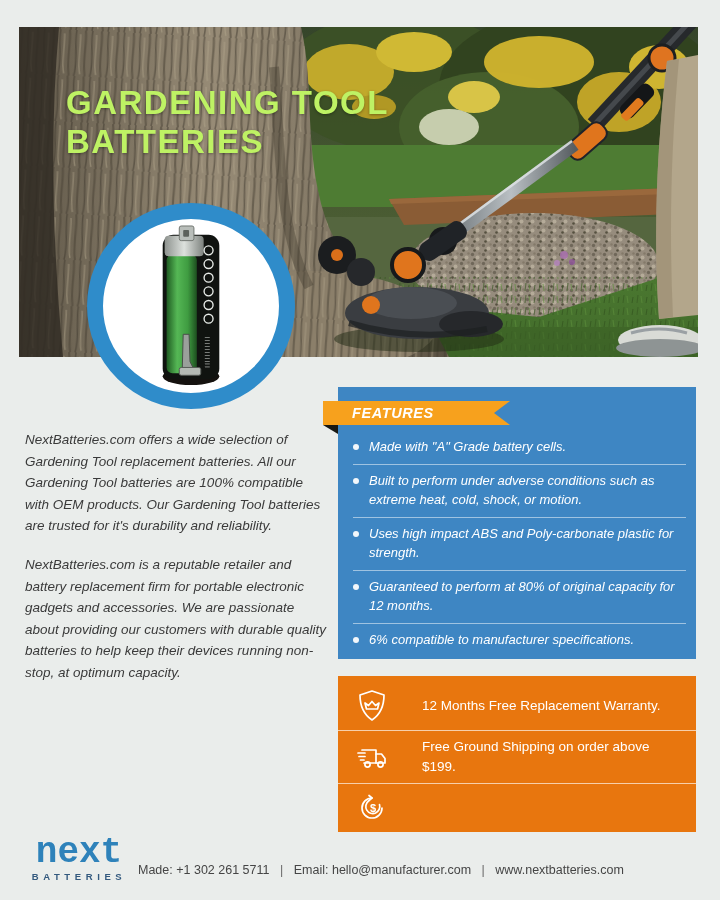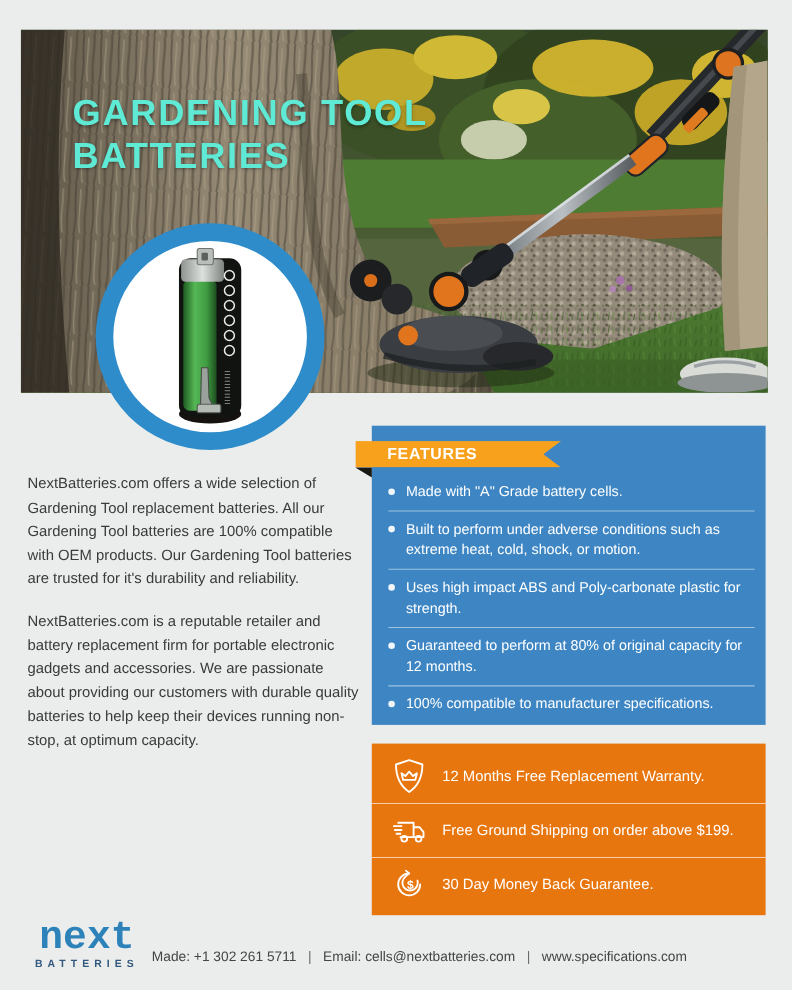--- a/index.html
+++ b/index.html
@@ -2,50 +2,50 @@
 <html><head>
 <meta charset="utf-8">
 <style>
   html,body{margin:0;padding:0;}
   body{font-family:"Liberation Sans",sans-serif;background:#dfe2e0;}
   .page{position:relative;width:720px;height:900px;background:#eaedeb;overflow:hidden;margin:0 auto;}
 
   
   .hero{position:absolute;left:19px;top:27px;width:679px;height:330px;overflow:hidden;background:#55663f;}
   .hero svg{position:absolute;left:0;top:0;width:100%;height:100%;display:block;}
-  .hero-title{position:absolute;left:47px;top:56px;color:#5eead4;font-weight:700;
+  .hero-title{position:absolute;left:47px;top:56px;color:#bef264;font-weight:700;
     font-size:33px;line-height:39px;letter-spacing:1.5px;text-shadow:0 1px 3px rgba(0,0,0,.35);}
 
   
   .product-circle{position:absolute;left:87px;top:203px;width:208px;height:206px;border-radius:50%;
     background:#ffffff;border:16px solid #2f8cca;box-sizing:border-box;z-index:6;
     display:flex;align-items:center;justify-content:center;}
   .product-circle svg{width:84px;height:162px;}
 
   
   .intro{position:absolute;left:25px;top:429px;width:301px;color:#3a3a3a;font-size:13.5px;line-height:21.6px;}
-  .intro p{margin:0 0 17px 0;}
-
-  
-  .features-box{position:absolute;left:338px;top:387px;width:358px;height:272px;background:#3e86c3;box-sizing:border-box;}
+  .intro p{margin:0 0 17px 0;font-style:italic;}
+
+  
+  .features-box{position:absolute;left:338px;top:387px;width:358px;height:272px;background:#3e86c3;box-sizing:border-box;font-style:italic;}
   .ribbon{position:absolute;left:-15px;top:14px;height:24px;width:187px;background:#f7a11d;
     clip-path:polygon(0 0,100% 0,calc(100% - 16px) 50%,100% 100%,0 100%);
     color:#ffffff;font-weight:700;font-size:14.5px;line-height:24px;padding-left:29px;letter-spacing:.6px;box-sizing:border-box;}
   .ribbon-fold{position:absolute;left:-15px;top:38px;width:0;height:0;
     border-top:9px solid #191914;border-left:15px solid transparent;}
   .features-list{list-style:none;margin:0;padding:44px 10px 0 15px;}
   .features-list li{display:flex;gap:10px;padding:6px 0 7px 0;color:#ffffff;font-size:13px;line-height:19.5px;
     border-bottom:1px solid rgba(255,255,255,.5);}
   .features-list li:last-child{border-bottom:none;}
   .dot{flex:0 0 auto;width:6px;height:6px;border-radius:50%;background:#f2f7fb;margin-top:7px;}
 
   
   .guarantee-box{position:absolute;left:338px;top:676px;width:358px;height:156px;background:#e8760e;
     display:flex;flex-direction:column;justify-content:space-between;box-sizing:border-box;padding:6px 0;}
-  .g-row{display:flex;align-items:center;gap:12px;padding:6px 16px;flex:1;}
+  .g-row{display:flex;align-items:center;gap:32px;padding:6px 16px;flex:1;}
   .g-row + .g-row{border-top:1px solid rgba(255,255,255,.65);}
   .g-icon{flex:0 0 auto;width:36px;height:36px;}
   .g-icon svg{width:36px;height:36px;stroke:#ffffff;fill:none;stroke-width:1.7;stroke-linecap:round;stroke-linejoin:round;}
   .g-text{color:#ffffff;font-size:13.5px;line-height:20px;}
 
   
   .logo{position:absolute;left:24px;top:836px;width:110px;text-align:center;}
   .logo-next{color:#2e82ba;font-size:36px;font-weight:700;line-height:34px;letter-spacing:0;display:block;font-family:Liberation Mono, monospace;}
   .logo-batteries{color:#33597e;font-size:9.5px;font-weight:700;letter-spacing:4.6px;display:block;margin-top:1px;}
   .contact{position:absolute;left:138px;top:863px;font-size:12.5px;color:#454545;white-space:nowrap;}
@@ -244,21 +244,21 @@
       <li>
         <span class="dot"></span>
         <span>Uses high impact ABS and Poly-carbonate plastic for strength.</span>
       </li>
       <li>
         <span class="dot"></span>
         <span>Guaranteed to perform at 80% of original capacity for 12 months.</span>
       </li>
       <li>
         <span class="dot"></span>
-        <span>100% compatible to manufacturer specifications.</span>
+        <span>6% compatible to manufacturer specifications.</span>
       </li>
     </ul>
   </div>
 
   <div class="guarantee-box">
     <div class="g-row">
       <span class="g-icon">
         <svg viewBox="0 0 36 36">
           <path d="M18,3 L30,7 C30,17 27,26 18,32 C9,26 6,17 6,7 Z"></path>
           <path d="M11,15 L12.5,21 L23.5,21 L25,15 L21.5,17.5 L18,13.5 L14.5,17.5 Z"></path>
@@ -280,32 +280,31 @@
     </div>
     <div class="g-row">
       <span class="g-icon">
         <svg viewBox="0 0 36 36">
           <path d="M28,18 A10,10 0 1 1 18,8"></path>
           <path d="M25.5,14.5 A7,7 0 1 1 14.5,11"></path>
           <path d="M18,8 L15,5.5 M18,8 L15,10.5"></path>
           <text x="19" y="22" font-size="11" fill="#ffffff" stroke="none" text-anchor="middle" font-family="Liberation Sans, sans-serif" font-weight="bold">$</text>
         </svg>
       </span>
-      <span class="g-text">30 Day Money Back Guarantee.</span>
     </div>
   </div>
 
   <div class="logo">
     <span class="logo-next">next</span>
     <span class="logo-batteries">BATTERIES</span>
   </div>
 
   <div class="contact">
     <span>Made:</span>
     <span>+1 302 261 5711</span>
     <span class="sep">|</span>
     <span>Email:</span>
-    <span>cells@nextbatteries.com</span>
+    <span>hello@manufacturer.com</span>
     <span class="sep">|</span>
-    <span>www.specifications.com</span>
+    <span>www.nextbatteries.com</span>
   </div>
 
 </div>
 
 </body></html>

